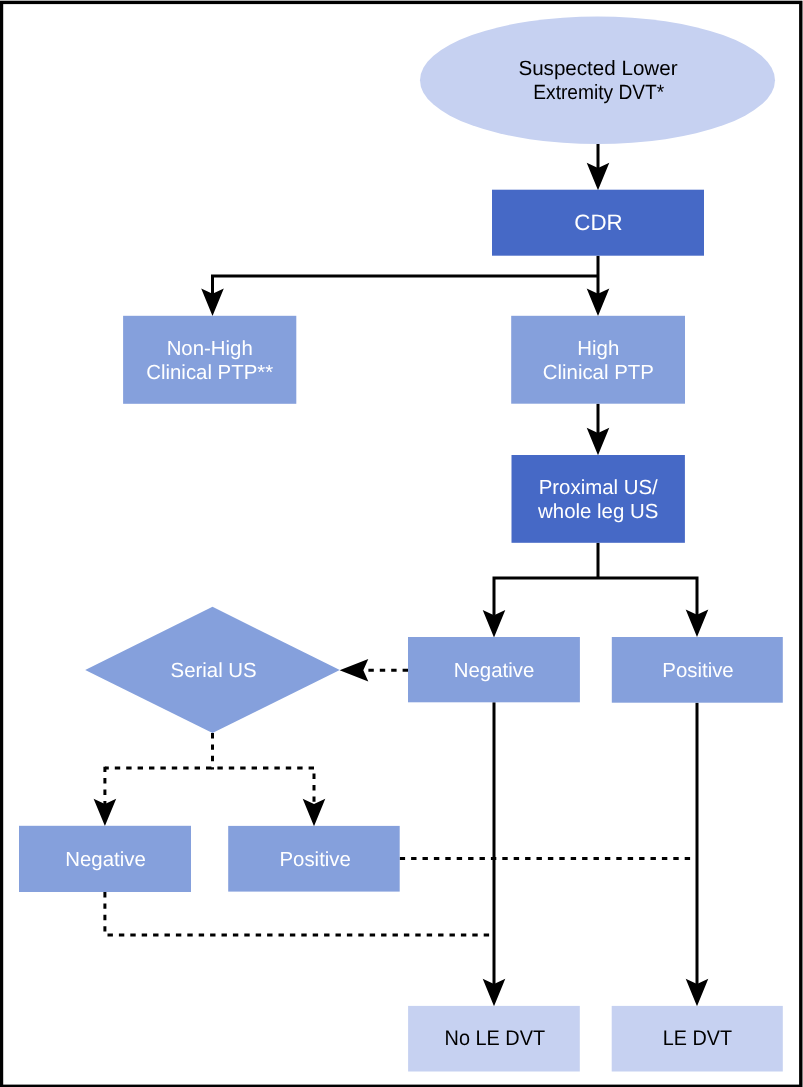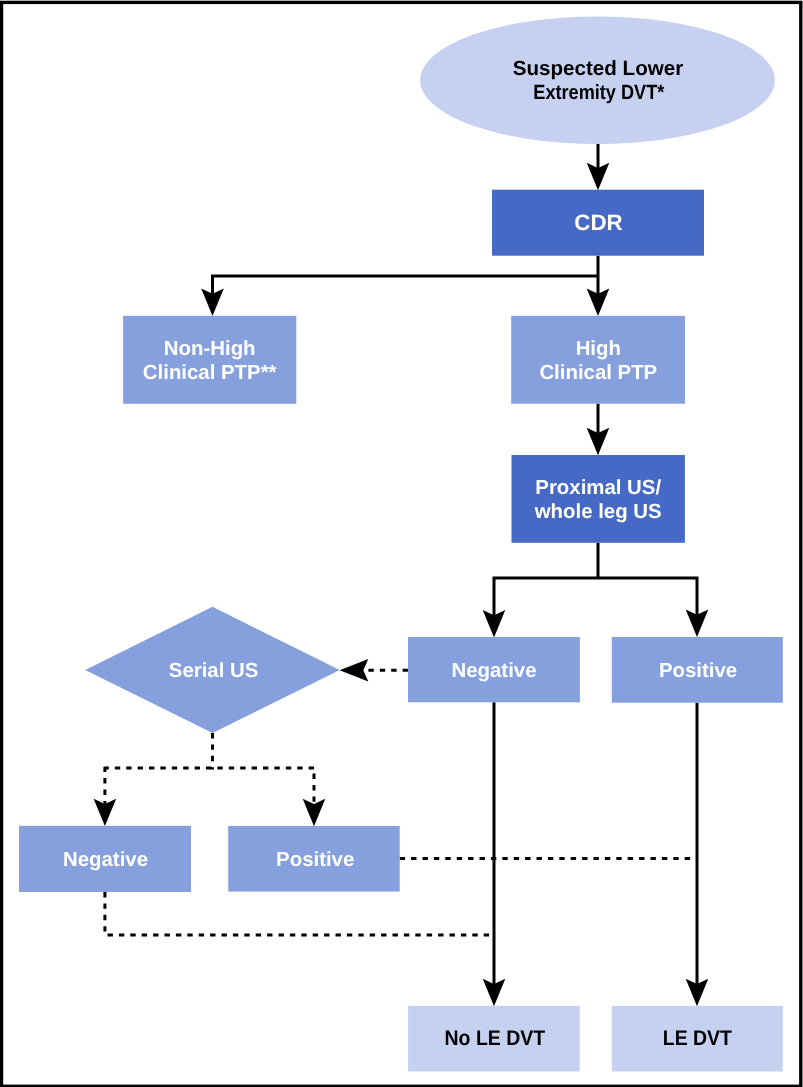--- a/index.html
+++ b/index.html
@@ -1,20 +1,20 @@
 <!DOCTYPE html>
 <html><head>
 <meta charset="utf-8">
 <title>Suspected Lower Extremity DVT algorithm</title>
 <style>
   html, body { margin:0; padding:0; background:#ffffff; }
   body { width:803px; height:1087px; overflow:hidden;
          font-family:"Liberation Sans", sans-serif;
          -webkit-font-smoothing:antialiased; }
-  #stage { position:relative; width:803px; height:1087px; background:#eab308;font-weight:bold;
+  #stage { position:relative; width:803px; height:1087px; background:#eab308;
            -webkit-font-smoothing:antialiased; }
   #canvas { position:absolute; left:0; top:0; display:block; }
   text { font-family:"Liberation Sans", sans-serif; font-size:20.4px;
          text-anchor:middle; dominant-baseline:auto;
          -webkit-font-smoothing:antialiased; text-rendering:geometricPrecision; }
   .lbl-light { fill:#ffffff; }
   .lbl-dark  { fill:#000000; }
   .cdr-text { font-size:22.3px; }
   .ell-text { font-size:20.6px; }
   .dvt-text { font-size:21.2px; }

